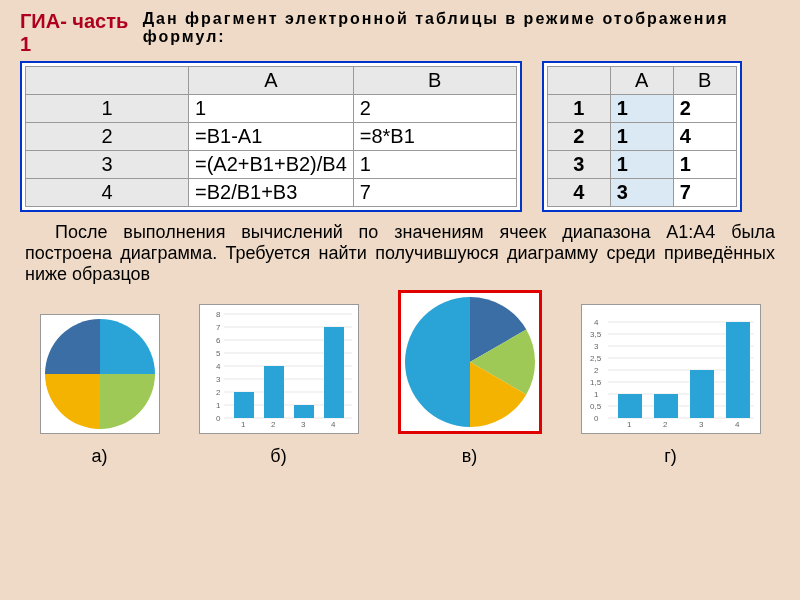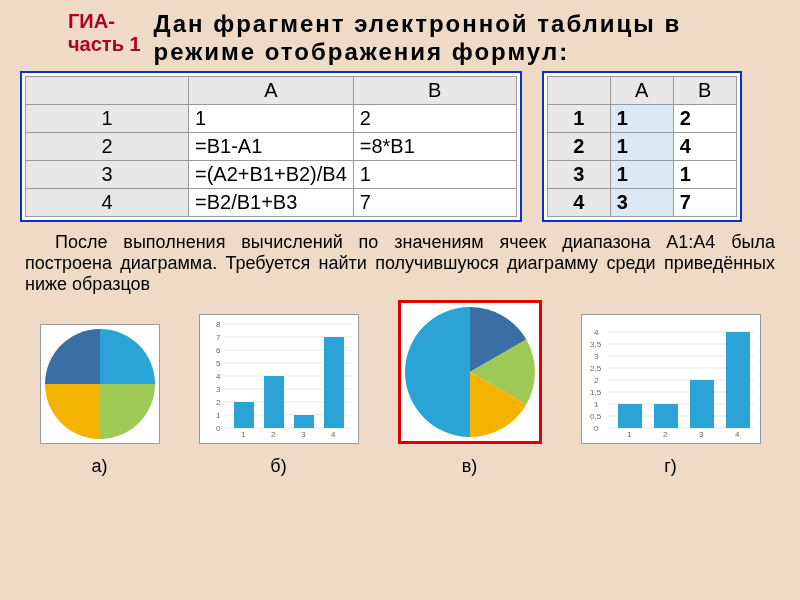--- a/index.html
+++ b/index.html
@@ -7,32 +7,31 @@
     padding: 0;
     background: #eedac6;
     font-family: Arial, sans-serif;
     width: 800px;
     height: 600px;
     overflow: hidden;
     position: relative;
   }
   .title-row {
     display: flex;
-    padding: 10px 20px 5px 28px;
-    margin-left: 40px;
+    padding: 10px 20px 5px 20px;
   }
   .gia-label {
     color: #b00020;
     font-weight: bold;
     font-size: 20px;
     width: 130px;
   }
   .main-title {
     font-weight: bold;
-    font-size: 24px;
+    font-size: 16px;
     letter-spacing: 2px;
   }
   .tables-row {
     display: flex;
     padding: 0 20px;
     gap: 20px;
   }
   .spreadsheet {
     border: 2px solid #0033cc;
     background: white;

